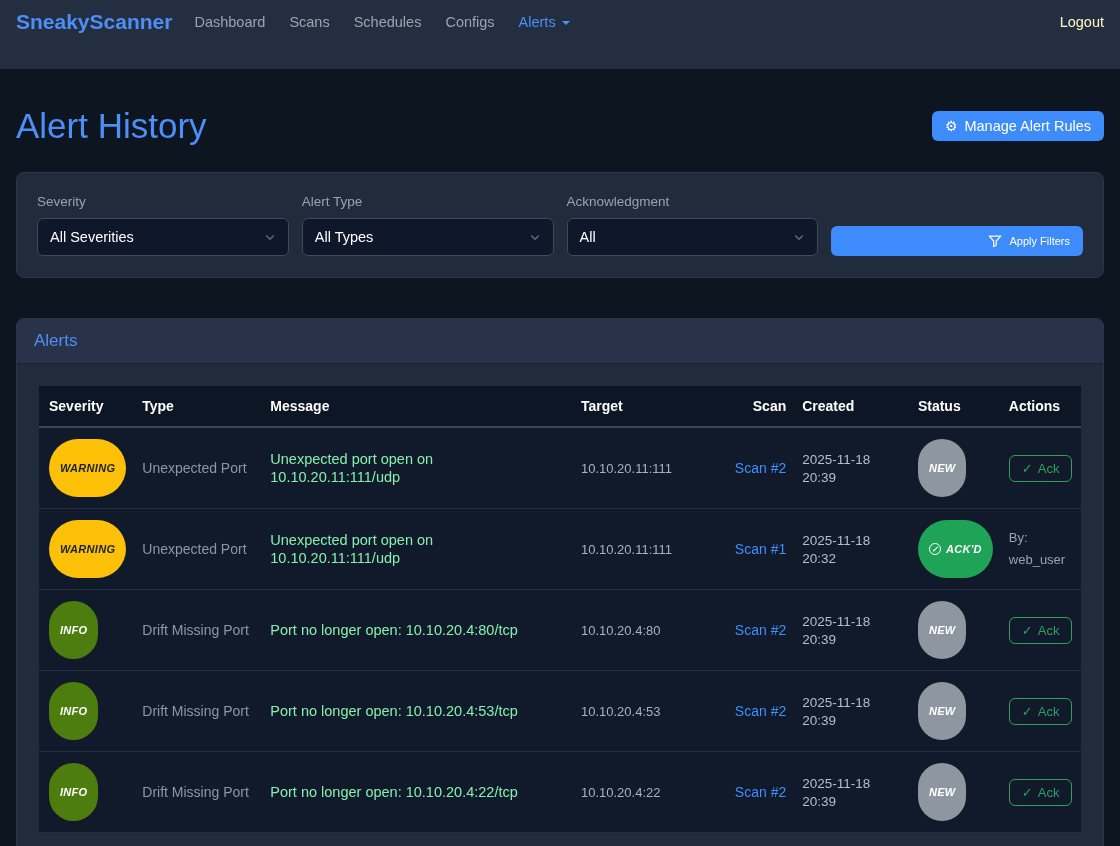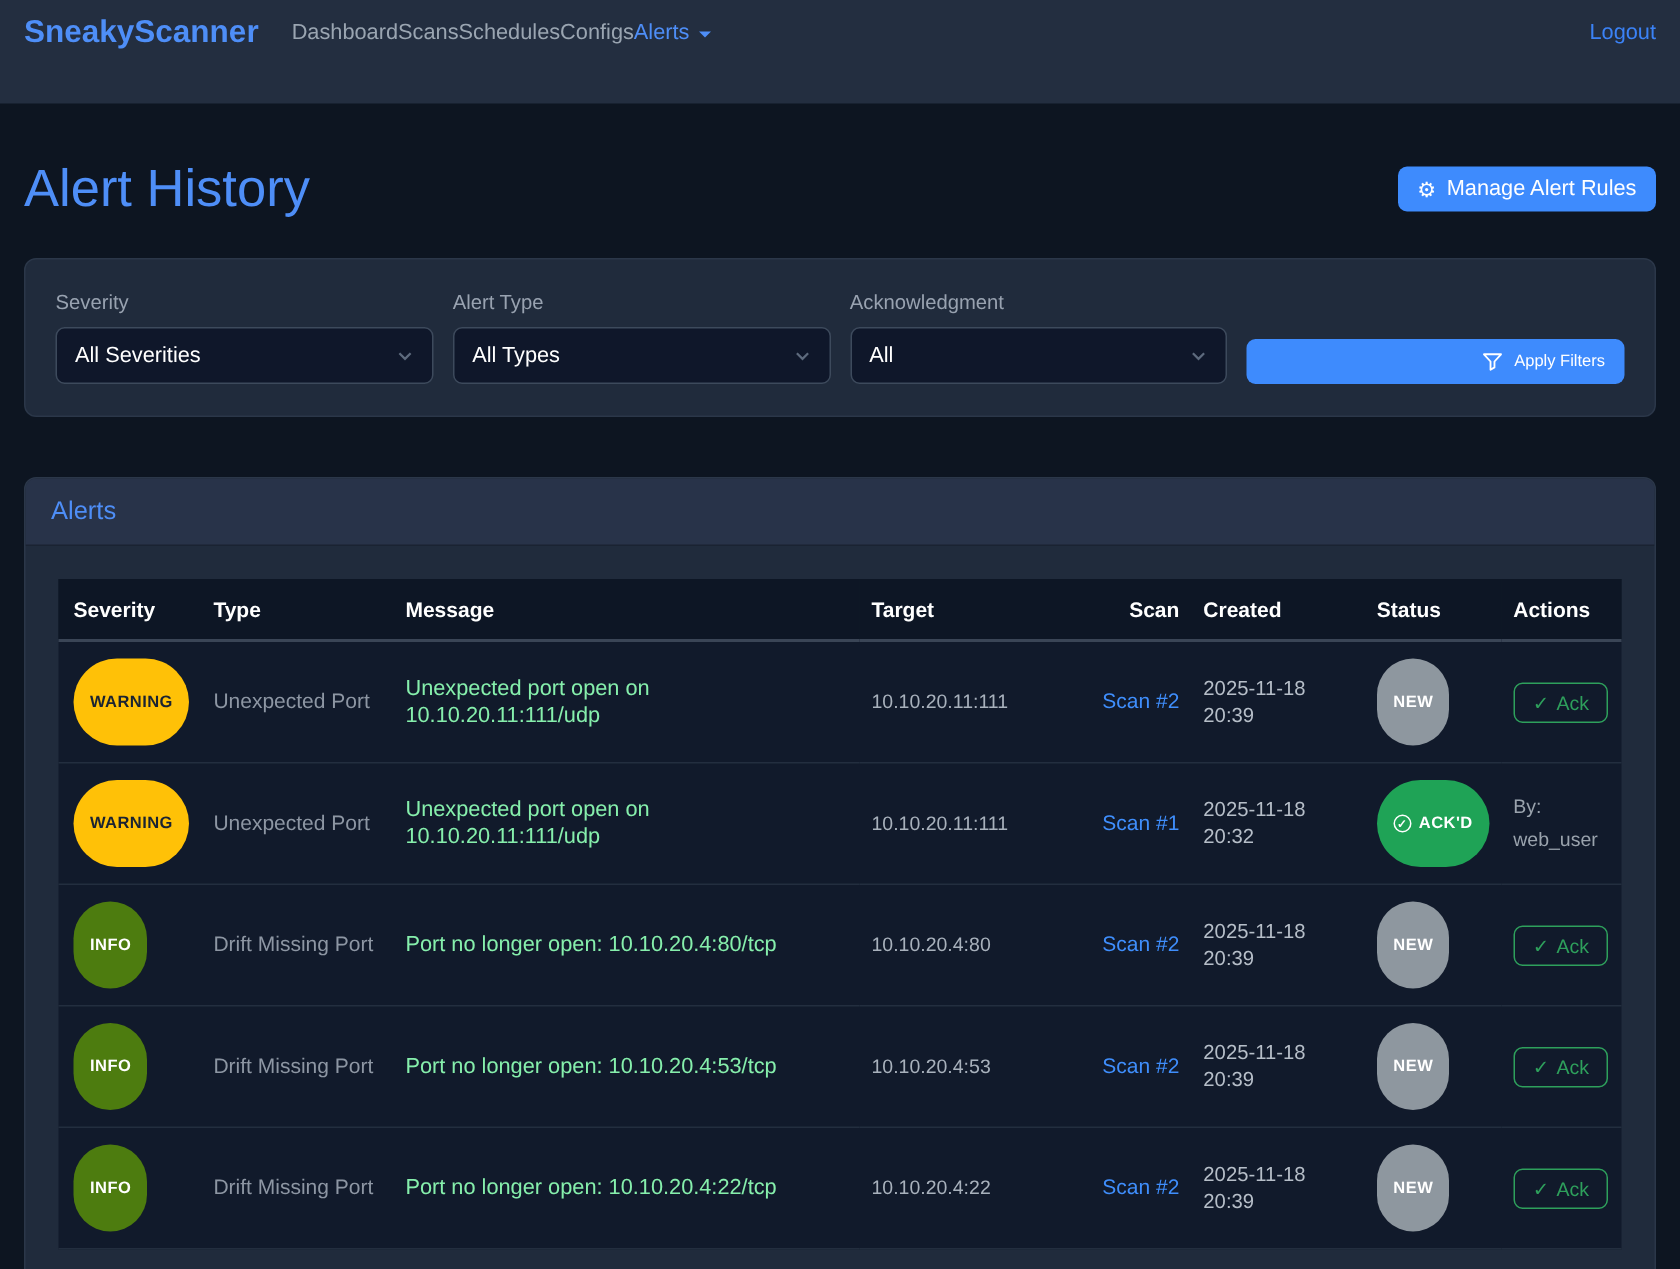--- a/index.html
+++ b/index.html
@@ -11,26 +11,26 @@
     overflow:hidden;
   }
   
   .navbar {
     height:69px; background:#232e40;
     padding:10px 16px 0 16px;
     display:flex; align-items:flex-start;
   }
   .navbar-inner { display:flex; align-items:center; width:100%; }
   .brand { color:#4e8ef7; font-size:21px; font-weight:bold; margin-right:22px; cursor:pointer; }
-  .nav-links { display:flex; align-items:flex-start; }
+  .nav-links { display:flex; align-items:flex-start; gap:24px; }
   .nav-link { color:#9aa5b1; font-size:14.5px; cursor:pointer; text-decoration:none; }
   .nav-link.active { color:#4e8ef7; display:flex; align-items:center; gap:6px; }
   .caret-down { width:0; height:0; border-left:4px solid transparent; border-right:4px solid transparent; border-top:4px solid #4e8ef7; display:inline-block; margin-top:2px; }
   .nav-right { margin-left:auto; }
-  .logout { color:#3b82f6; font-size:14.5px; cursor:pointer; }
+  .logout { color:#fef9c3; font-size:14.5px; cursor:pointer; }
 
   
   .container { padding:0 16px; }
   .page-header { display:flex; align-items:center; justify-content:space-between; margin-top:37px; margin-bottom:26px;gap:32px; }
   .page-title { color:#4e8ef7; font-size:35px; font-weight:400; }
   .btn-primary {
     background:#3e8bfd; color:#fff; border:none; border-radius:6px;
     font-size:14.5px; padding:7px 13px; cursor:pointer;
     display:inline-flex; align-items:center; gap:7px;
     font-family:"Liberation Sans", sans-serif;
@@ -84,21 +84,21 @@
   th.c-actions, td.c-actions { width:7.7%; }
   tbody td { padding:11px 8px; border-bottom:1px solid #232e3f; vertical-align:middle; }
   .type-text { color:#8d96a3; font-size:14px; }
   .msg-text { color:#86efac; font-size:14.5px; }
   .target-text { color:#a8b1bc; font-size:13px; }
   .scan-link { color:#3f8efc; font-size:14px; text-decoration:none; cursor:pointer; }
   .created-text { color:#b6bec8; font-size:13.5px; }
   .badge {
     display:inline-flex; align-items:center; gap:5px;
     border-radius:999px; padding:23px 11px;
-    font-size:11px; font-weight:bold; letter-spacing:.3px;
+    font-size:11px; font-weight:bold; letter-spacing:.3px;font-style:italic;
   }
   .badge-warning { background:#ffc107; color:#1a2332; }
   .badge-info { background:#4d7c0f; color:#fff; }
   .badge-new { background:#8e979f; color:#fff; }
   .badge-ack { background:#1fa356; color:#fff; }
   .check-circle {
     width:12px; height:12px; border:1px solid #fff; border-radius:50%;
     display:inline-flex; align-items:center; justify-content:center;
     font-size:8px; font-weight:bold;
   }

